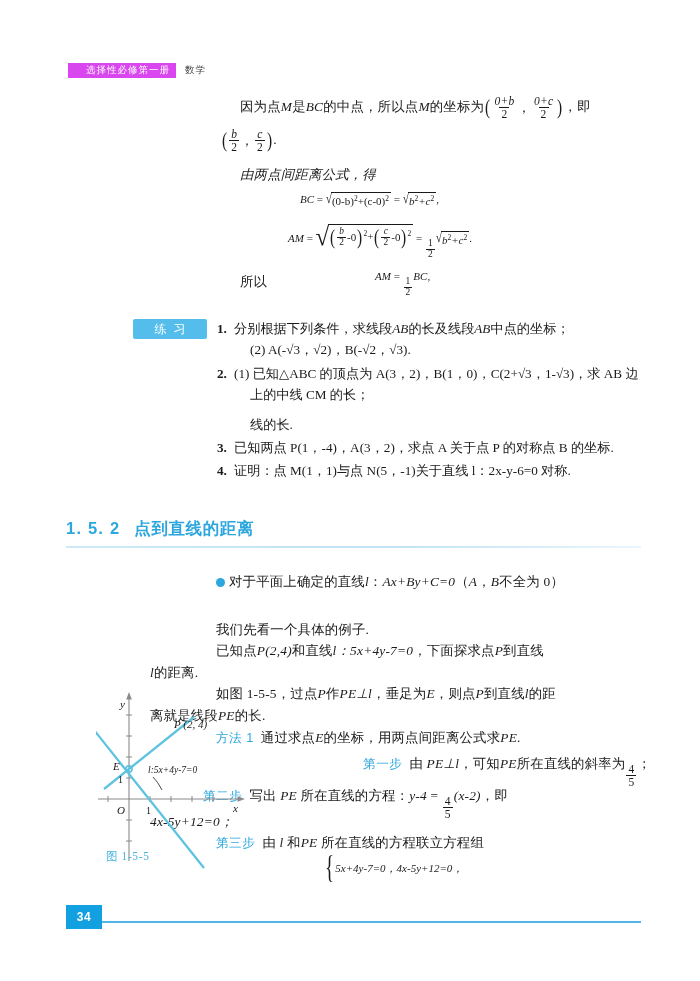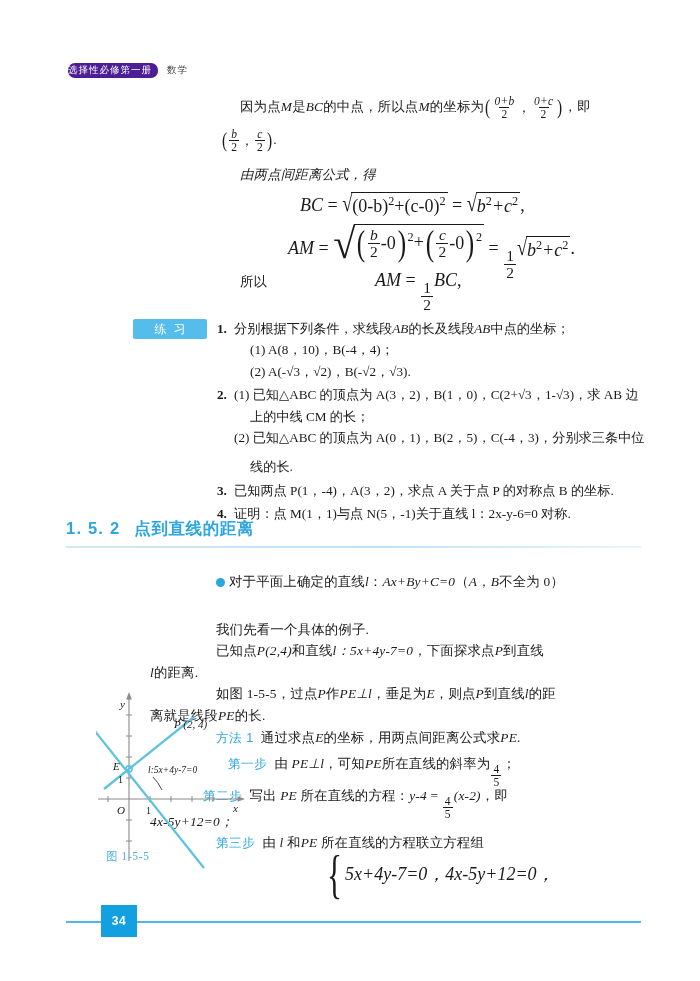--- a/index.html
+++ b/index.html
@@ -27,28 +27,27 @@
     position: absolute;
     left: 68px;
     top: 63px;
     display: flex;
     align-items: center;
     gap: 9px;
     font-size: 10.5px;
     letter-spacing: .5px;
   }
   .runhead .tagbox {
-    background: #4c1d95;
+    background: #d946ef;
     color: #ffffff;
-    padding: 2px 6px 3px 0;
+    padding: 2px 6px 3px 18px;
     font-family: "Liberation Sans", sans-serif;
     font-size: 9.5px;
     letter-spacing: 1px;
     line-height: 1;
-    border-radius: 7px;
   }
   .runhead .subject {
     color: #3f3f3f;
     font-family: "Liberation Sans", sans-serif;
     font-size: 9.5px;
     letter-spacing: 1px;
   }
 
   
   .txt {
@@ -197,21 +196,21 @@
     color: #49b4e3;
     font-size: 11.5px;
     letter-spacing: .6px;
     font-family: "Liberation Serif", serif;
   }
 
   
   .display-eq {
     position: absolute;
     text-align: left;
-    font-size: 18px;
+    font-size: 11px;
   }
 
   
   .system {
     display: inline-flex;
     align-items: center;
   }
   .system .brace {
     font-size: 2.9em;
     line-height: .62;
@@ -228,31 +227,30 @@
     top: 921px;
     width: 575px;
     height: 1.6px;
     background: #4fb6e6;
   }
   .pagenum {
     position: absolute;
     left: 66px;
     top: 905px;
     width: 36px;
-    height: 32px;
+    height: 24px;
     background: #12a0e0;
     color: #ffffff;
     font-family: "Liberation Sans", sans-serif;
     font-size: 12px;
     font-weight: bold;
     display: flex;
     align-items: center;
     justify-content: center;
     letter-spacing: .5px;
-    margin-left: 35px;
   }
 </style>
 </head>
 <body>
 
 <div class="page">
 
   <div class="runhead">
     <span class="tagbox">选择性必修第一册</span>
     <span class="subject">数学</span>
@@ -353,31 +351,29 @@
       </span><span class="mathvar">BC</span><span>,</span>
   </div>
 
   <div class="lianxi-box">练习</div>
 
   <div class="ex-list">
     <div class="ex-item">
       <span class="ex-num">1.</span>
       <span class="ex-body">
         <span>分别根据下列条件，求线段</span><span class="mathvar">AB</span><span>的长及线段</span><span class="mathvar">AB</span><span>中点的坐标；</span>
-        <div class="ex-sub">(1) A(8，10)，B(-4，4)；</div>
         <div class="ex-sub">(2) A(-√3，√2)，B(-√2，√3).</div>
       </span>
     </div>
 
     <div class="ex-item" style="margin-top:2px;">
       <span class="ex-num">2.</span>
       <span class="ex-body">
         <div>(1) 已知△ABC 的顶点为 A(3，2)，B(1，0)，C(2+√3，1-√3)，求 AB 边</div>
         <div style="padding-left:16px;">上的中线 CM 的长；</div>
-        <div>(2) 已知△ABC 的顶点为 A(0，1)，B(2，5)，C(-4，3)，分别求三条中位</div>
         <div style="padding-left:16px;margin-top:8px;">线的长.</div>
       </span>
     </div>
 
     <div class="ex-item" style="margin-top:2px;">
       <span class="ex-num">3.</span>
       <span class="ex-body">已知两点 P(1，-4)，A(3，2)，求点 A 关于点 P 的对称点 B 的坐标.</span>
     </div>
 
     <div class="ex-item" style="margin-top:2px;">
@@ -411,21 +407,21 @@
     <span>如图 1-5-5，过点</span><span class="mathvar">P</span><span>作</span><span class="mathvar">PE⊥l</span><span>，垂足为</span><span class="mathvar">E</span><span>，则点</span><span class="mathvar">P</span><span>到直线</span><span class="mathvar">l</span><span>的距</span>
   </div>
   <div class="txt" style="left:150px; top:706px;">
     <span>离就是线段</span><span class="mathvar">PE</span><span>的长.</span>
   </div>
 
   <div class="txt" style="left:216px; top:728px; width:432px;">
     <span class="step-tag">方法 1</span>&nbsp;&nbsp;<span>通过求点</span><span class="mathvar">E</span><span>的坐标，用两点间距离公式求</span><span class="mathvar">PE</span><span>.</span>
   </div>
 
-  <div class="txt" style="left:228px; top:754px; width:432px;">
+  <div class="txt" style="left:219px; top:754px; width:432px;text-align:right;">
     <span class="step-tag">第一步</span>&nbsp;&nbsp;<span>由</span> <span class="mathvar">PE⊥l</span><span>，可知</span><span class="mathvar">PE</span><span>所在直线的斜率为</span><span class="frac">
         <span class="num">4</span>
         <span class="den">5</span>
       </span><span>；</span>
   </div>
 
   <div class="txt" style="left:203px; top:786px; width:440px;">
     <span class="step-tag">第二步</span>&nbsp;&nbsp;<span>写出</span> <span class="mathvar">PE</span> <span>所在直线的方程：</span><span class="mathvar">y-4</span> <span>=</span> <span class="frac">
         <span class="num">4</span>
         <span class="den">5</span>

